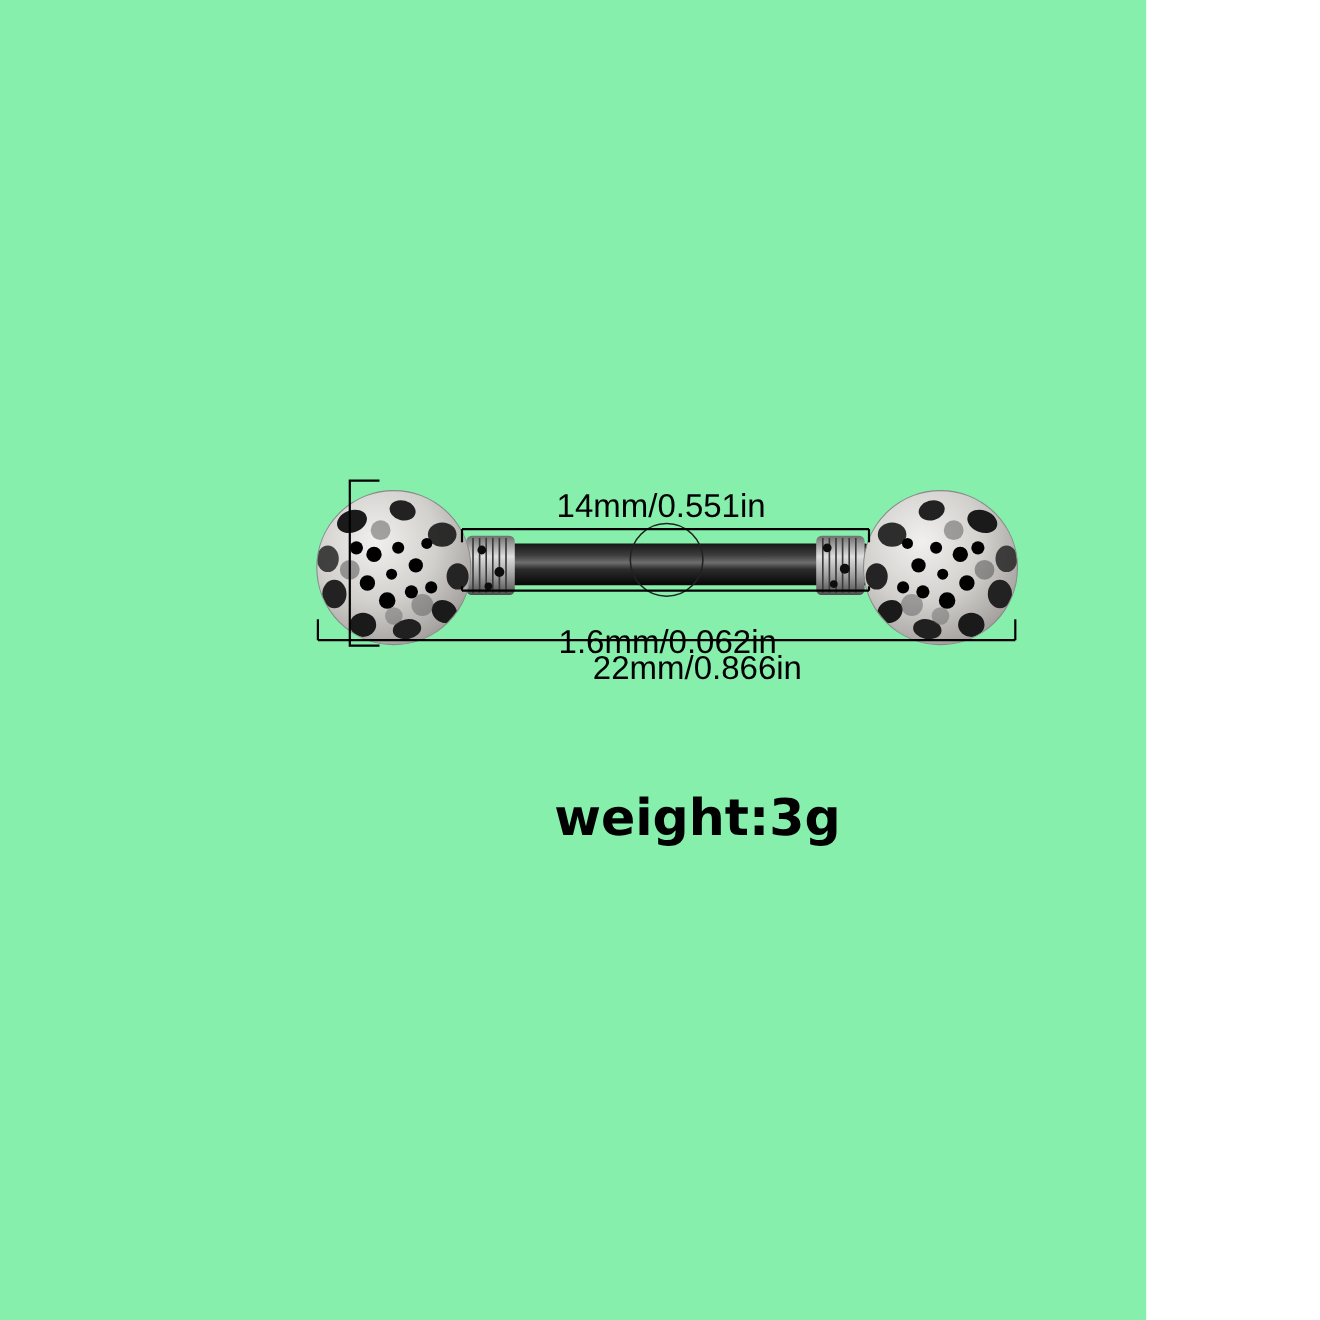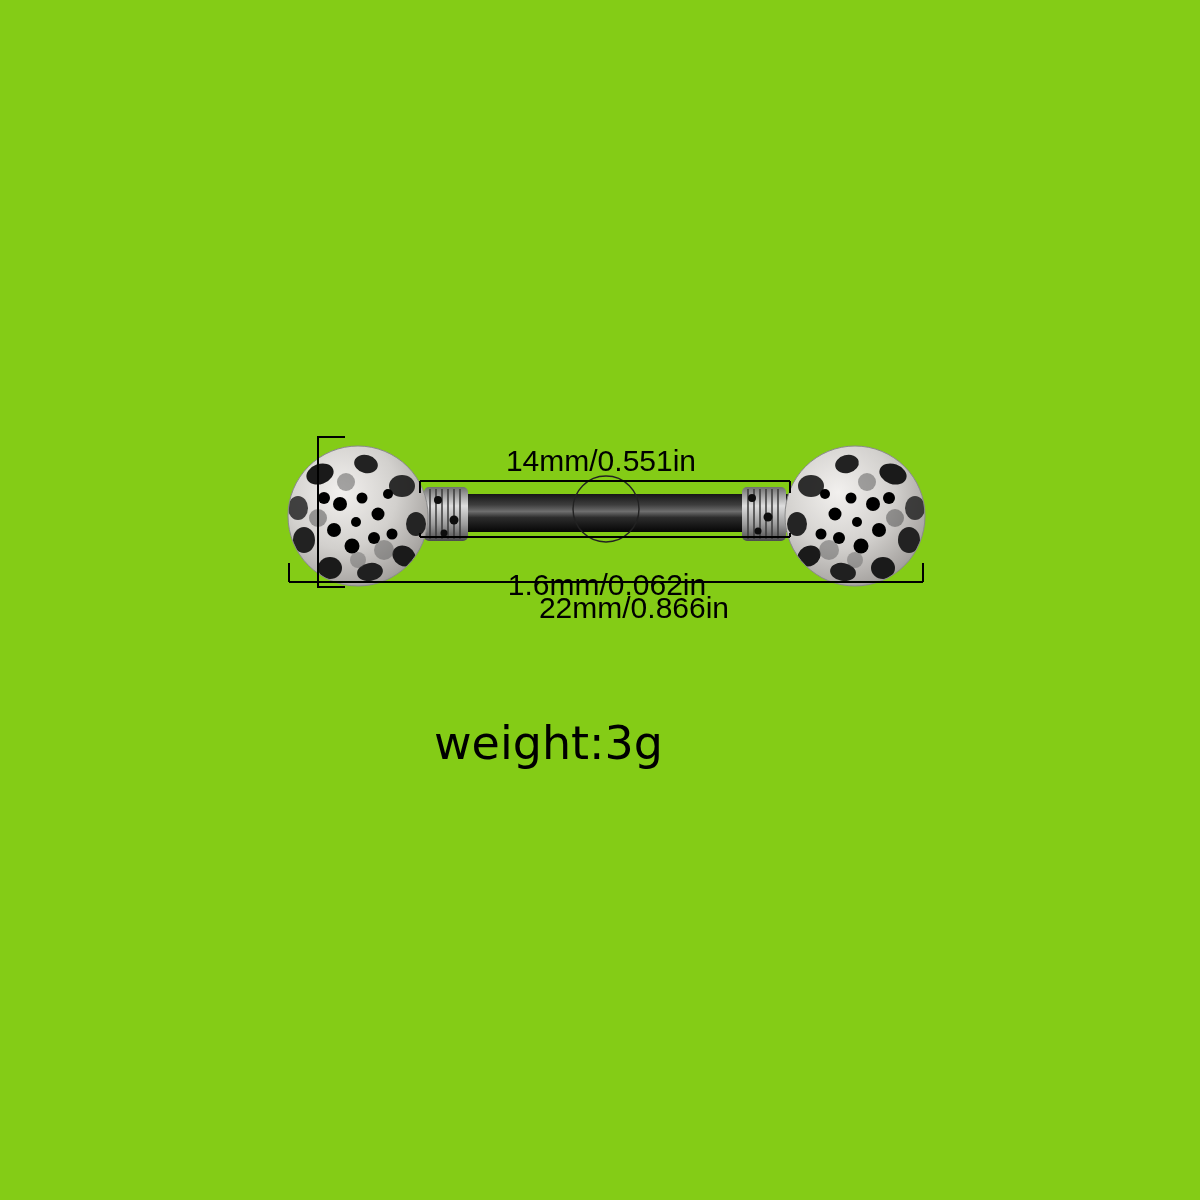--- a/index.html
+++ b/index.html
@@ -1,35 +1,36 @@
 <!DOCTYPE html>
 <html><head>
 <meta charset="utf-8">
 <style>
   * { margin:0; padding:0; box-sizing:border-box; }
   html,body { width:1200px; height:1200px; background:#ffffff; }
   body { font-family:"Liberation Sans", sans-serif; color:#000; }
-  .stage { position:relative; width:1200px; height:1200px; background:#84cc16; overflow:hidden; }
+  .stage { position:relative; width:1042px; height:1200px; background:#86efac; overflow:hidden; }
   .art { position:absolute; left:0; top:0; }
   .dim-label {
     position:absolute;
     font-family:"Liberation Sans", sans-serif;
     font-size:30px;
     line-height:1.1;
     color:#000;
     white-space:nowrap;
   }
   .center { text-align:center; }
   .right  { text-align:right; }
   .weight-label {
     position:absolute;
     font-family:"DejaVu Sans", sans-serif;
-    font-weight:400;
+    font-weight:700;
     font-size:46px;
     color:#000;
+    text-align:center;
     white-space:nowrap;
   }
 </style>
 </head>
 <body>
 
 <div class="stage">
 
   <svg class="art" width="1200" height="1200" viewBox="0 0 1200 1200">
     <defs>

